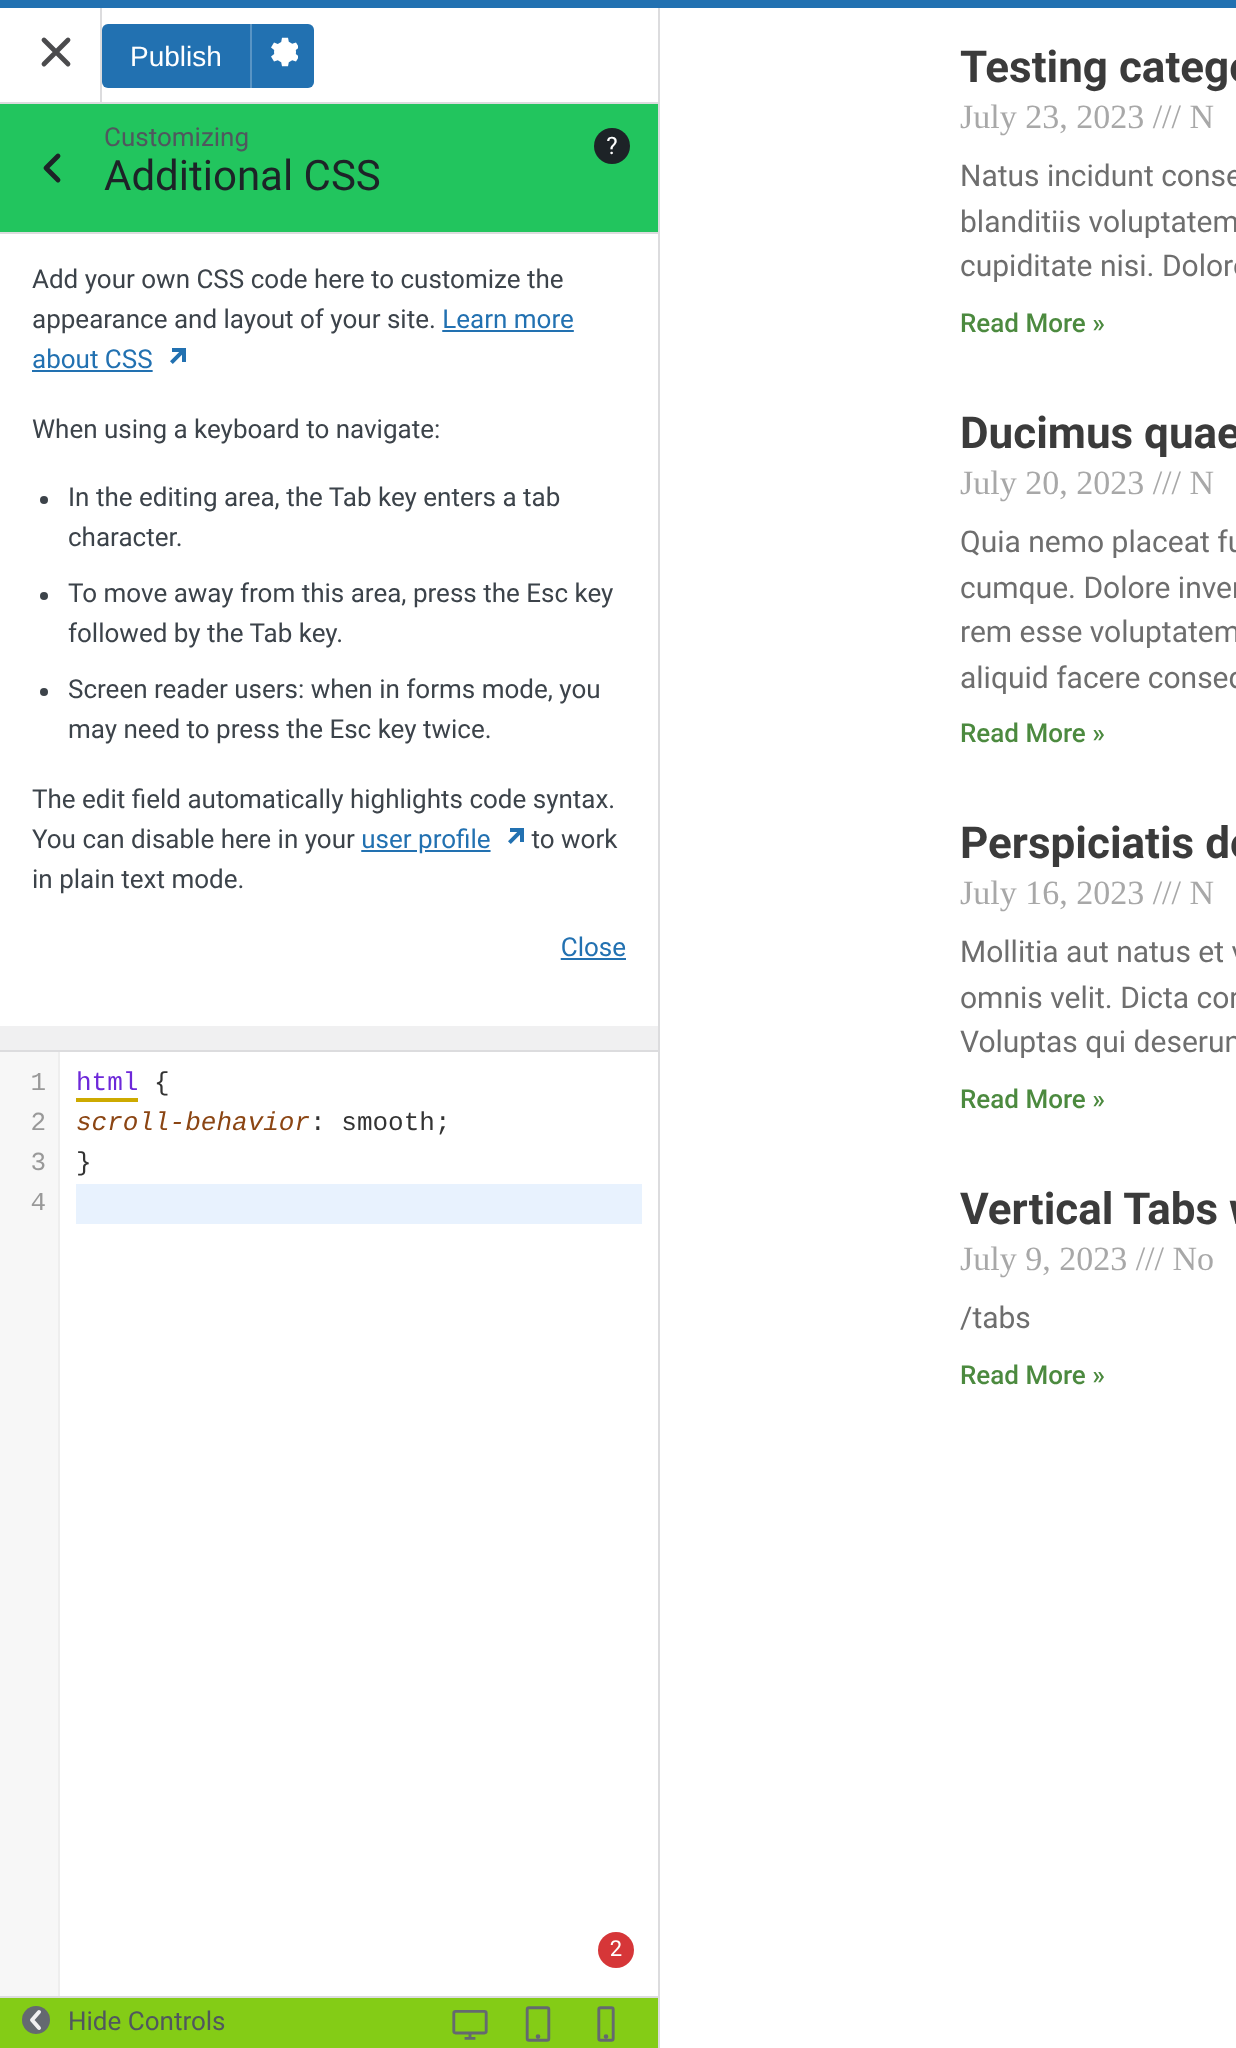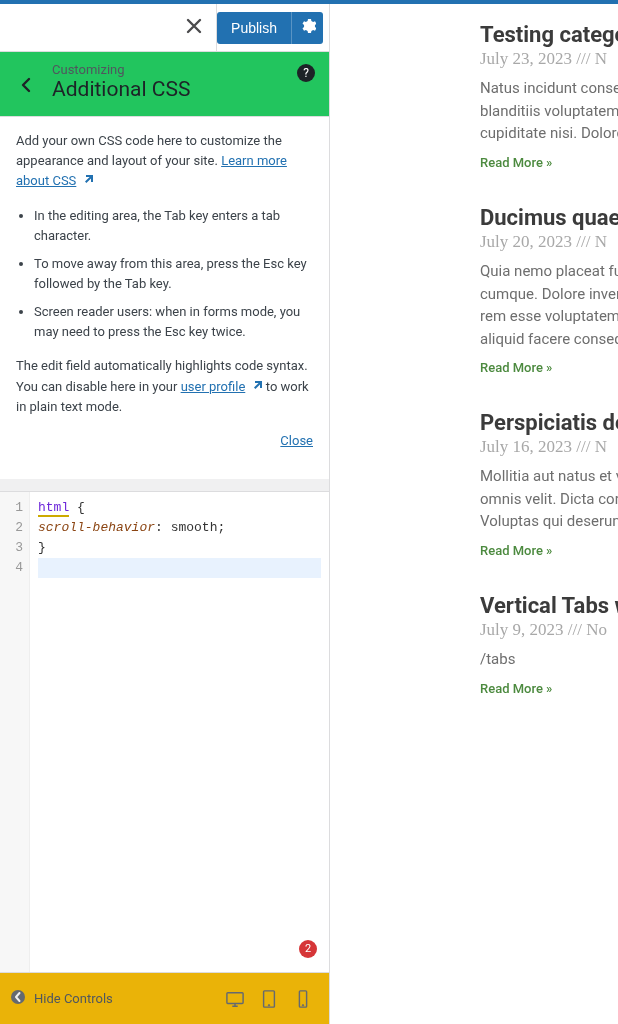--- a/index.html
+++ b/index.html
@@ -21,21 +21,21 @@
     display: flex;
     flex-direction: column;
     border-right: 1px solid #dcdcde;
     background: #f0f0f1;
   }
   .topbar {
     background: #fff;
     height: 48px;
     display: flex;
     align-items: center;
-    justify-content: flex-end;
+    justify-content: flex-start;
     border-bottom: 1px solid #dcdcde;
     padding: 0 6px;
   }
   .close-x {
     width: 45px;
     height: 100%;
     display: flex;
     align-items: center;
     justify-content: center;
     border-right: 1px solid #dcdcde;
@@ -164,23 +164,23 @@
     background: #d63638;
     color: #fff;
     width: 18px;
     height: 18px;
     border-radius: 50%;
     font-size: 11px;
     line-height: 18px;
     text-align: center;
   }
   .bottombar {
-    height: 52px;
+    height: 26px;
     border-top: 1px solid #dcdcde;
-    background: #eab308;
+    background: #84cc16;
     display: flex;
     align-items: center;
     padding: 0 10px;
     gap: 14px;
     justify-content: space-between;
   }
   .hide-controls {
     display: flex;
     align-items: center;
     gap: 8px;
@@ -272,20 +272,21 @@
   </div>
 
   <div class="help-text">
     <p>
       <span>Add your own CSS code here to customize the appearance and layout of your site. </span>
       <a><span>Learn more about CSS</span></a>
       <span class="ext-icon"><svg viewBox="0 0 12 12">
             <path d="M4 1h7v7h-2V4.4L4.4 9 3 7.6 7.6 3H4V1z"></path>
           </svg></span>
     </p>
+    <p>When using a keyboard to navigate:</p>
     <ul>
       <li>In the editing area, the Tab key enters a tab character.</li>
       <li>To move away from this area, press the Esc key followed by the Tab key.</li>
       <li>Screen reader users: when in forms mode, you may need to press the Esc key twice.</li>
     </ul>
     <p>
       <span>The edit field automatically highlights code syntax. You can disable here in your </span>
       <a><span>user profile</span></a>
       <span class="ext-icon"><svg viewBox="0 0 12 12">
             <path d="M4 1h7v7h-2V4.4L4.4 9 3 7.6 7.6 3H4V1z"></path>

